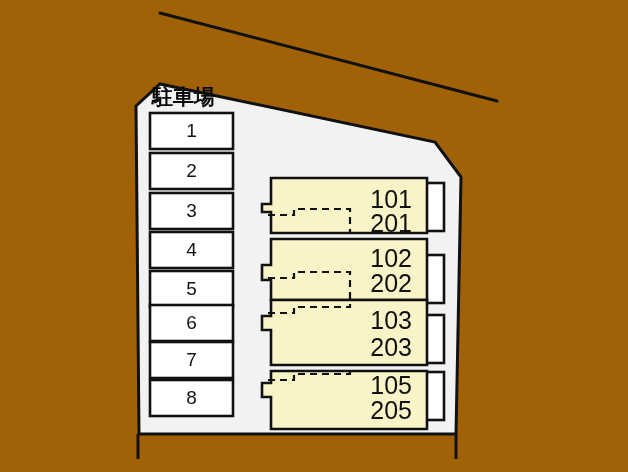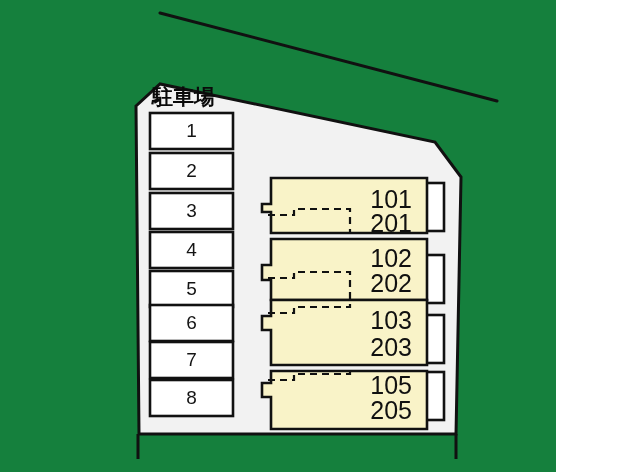--- a/index.html
+++ b/index.html
@@ -6,23 +6,23 @@
   html, body {
     margin: 0;
     padding: 0;
     background: #ffffff;
   }
   body {
     font-family: "Liberation Sans", "DejaVu Sans", sans-serif;
   }
   #site-plan {
     position: relative;
-    width: 556px;
+    width: 628px;
     height: 472px;
-    background: #15803d;
+    background: #a16207;
     overflow: hidden;
   }
   #plan-svg {
     position: absolute;
     left: 0;
     top: 0;
     width: 628px;
     height: 472px;
   }
   .stall-label {

